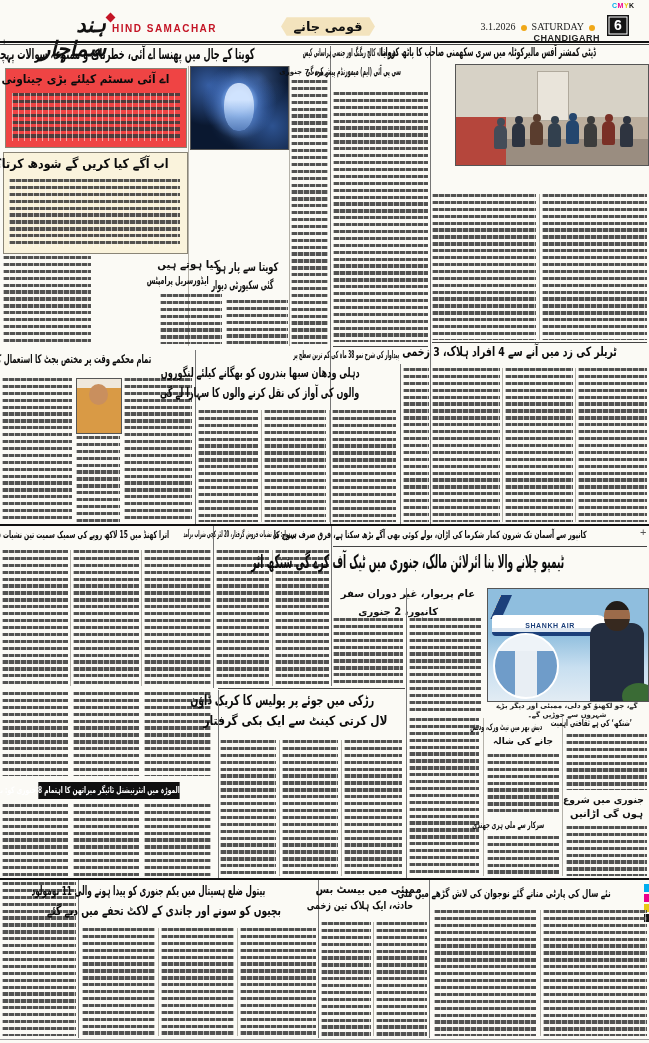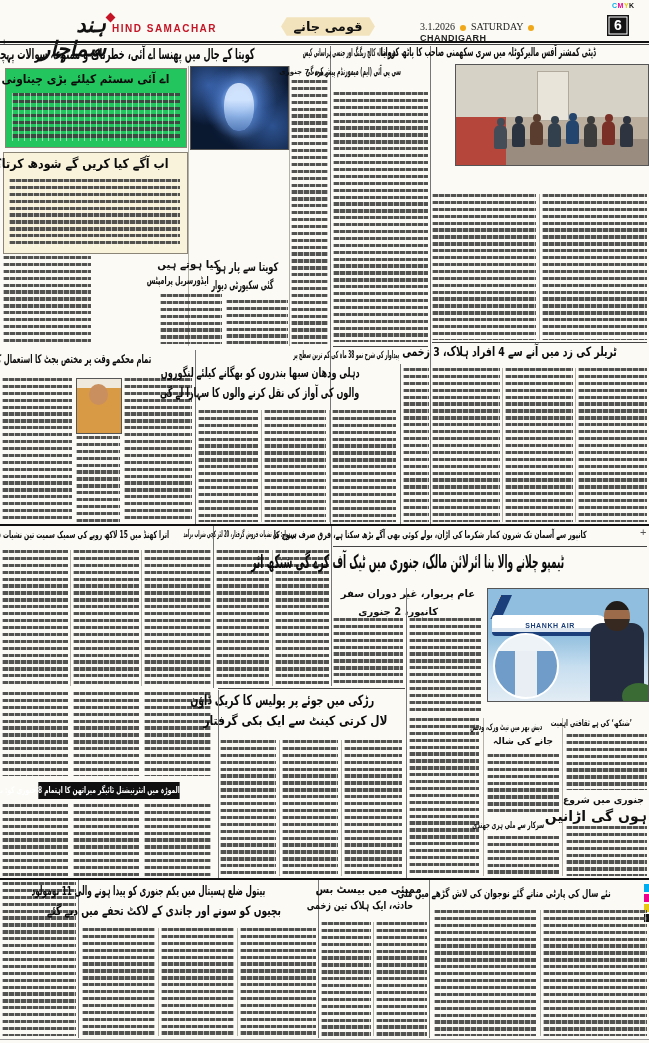--- a/index.html
+++ b/index.html
@@ -11,21 +11,21 @@
     background-image:
       repeating-linear-gradient(90deg, rgba(251,250,245,.65) 0 1px, rgba(251,250,245,0) 1px 6px),
       repeating-linear-gradient(180deg, #3c3c3c 0 3.2px, rgba(0,0,0,0) 3.2px 6.9px);}
   .hl{position:absolute;font-weight:bold;color:#0c0c0c;text-align:center;white-space:nowrap;
       direction:rtl;line-height:1.15;}
   .sub{position:absolute;font-weight:bold;color:#101010;text-align:center;white-space:nowrap;direction:rtl;}
   .vr{position:absolute;width:1px;background:#777;}
   .vr.light{background:#b5b2aa;}
   .hr{position:absolute;height:1px;background:#444;}
   .hr.bold{height:2px;background:#111;}
-  .box{position:absolute;border:1px solid #8a8577;background:#22c55e;}
+  .box{position:absolute;border:1px solid #8a8577;background:#ef4444;}
   .dot{display:inline-block;width:6px;height:6px;border-radius:50%;background:#f0a818;vertical-align:middle;margin:0 5px;}
   .cap{position:absolute;font-size:7px;font-weight:bold;direction:rtl;text-align:center;color:#222;line-height:1.3;}
   
   #masthead-en{font-family:"Liberation Sans",sans-serif;font-weight:bold;color:#c41425;font-size:10px;letter-spacing:1.5px;}
   #logo-urdu{font-size:21px;font-weight:bold;direction:rtl;font-style:italic;}
   #logo-urdu::before{content:"";position:absolute;right:-8px;top:1px;width:7px;height:7px;background:#c41425;transform:rotate(45deg);}
   #section-badge{background:#f3e3bd;clip-path:polygon(0 50%,6% 6%,94% 6%,100% 50%,94% 94%,6% 94%);
       text-align:center;font-weight:bold;font-size:13px;direction:rtl;line-height:21px;}
   #page-box{background:#141414;color:#fff;text-align:center;font-weight:bold;
       font-family:"Liberation Sans",sans-serif;font-size:14px;line-height:20px;box-shadow:inset 0 0 0 1.5px #141414, inset 0 0 0 2.5px #fff;}
@@ -80,21 +80,21 @@
   <div class="reg" style="left:1px;top:36px;">+</div>
   <div class="reg" style="left:640px;top:526px;">+</div>
   <div class="abs" style="left:644px;top:884px;width:5px;height:8px;background:#00aeef"></div>
   <div class="abs" style="left:644px;top:894px;width:5px;height:8px;background:#ec008c"></div>
   <div class="abs" style="left:644px;top:904px;width:5px;height:8px;background:#e8c912"></div>
   <div class="abs" style="left:644px;top:914px;width:5px;height:8px;background:#141414"></div>
 
   <div id="logo-urdu" class="abs" style="left:16px;top:13px;width:90px;">ہند سماچار</div>
   <div id="masthead-en" class="abs" style="left:96px;top:23px;margin-left:16px;">HIND SAMACHAR</div>
   <div id="section-badge" class="abs" style="left:281px;top:16px;width:94px;height:21px;">قومی جانے</div>
-  <div id="date-row" class="abs" style="left:420px;top:21px;width:180px;text-align:left;">
+  <div id="date-row" class="abs" style="left:420px;top:21px;width:180px;text-align:right;">
     <span>3.1.2026</span><span class="dot"></span><span>SATURDAY</span><span class="dot"></span><span class="city">CHANDIGARH</span>
   </div>
   <div id="page-box" class="abs" style="left:607px;top:15px;width:22px;height:21px;">6</div>
   <div class="hr bold" style="left:0;top:41px;width:649px;"></div>
   <div class="hr" style="left:0;top:44px;width:649px;"></div>
 
   <div class="vr" style="left:330px;top:46px;height:478px;"></div>
   <div class="vr" style="left:430px;top:46px;height:478px;"></div>
   <div class="vr" style="left:195px;top:350px;height:174px;"></div>
   <div class="vr" style="left:400px;top:364px;height:160px;"></div>
@@ -221,37 +221,38 @@
   <div id="photo-shankh" class="photo" style="left:487px;top:588px;width:160px;height:112px;">
     <div id="tail"></div>
     <div id="plane">
       <span id="plane-brand">SHANKH AIR</span>
     </div>
     <div id="man"></div>
     <div id="man-head"></div>
     <div id="cabin-inset"></div>
     <div id="plant"></div>
   </div>
+  <div class="cap" style="left:487px;top:702px;width:160px;">گے، جو لکھنؤ کو دلی، ممبئی اور دیگر بڑے شہروں سے جوڑیں گے۔</div>
 
   <div class="vr" style="left:406px;top:588px;height:290px;"></div>
   <div class="vr light" style="left:483px;top:718px;height:158px;"></div>
   <div class="vr light" style="left:562px;top:718px;height:158px;"></div>
 
   <div class="greek" style="left:409px;top:718px;width:70px;height:158px;"></div>
 
   <div class="sub fit" style="left: 487px; top: 722px; width: 72px; font-size: 9px; transform: scaleX(0.533333); transform-origin: center center;">دیش بھر میں نیٹ ورک، ودیش</div>
   <div class="sub fit" style="left:487px;top:736px;width:72px;font-size:9px;">جانے کی شالہ</div>
   <div class="greek" style="left:487px;top:754px;width:72px;height:62px;"></div>
   <div class="sub fit" style="left: 487px; top: 820px; width: 72px; font-size: 9px; transform: scaleX(0.590164); transform-origin: center center;">سرکار سے ملی ہری جھنڈی</div>
   <div class="greek" style="left:487px;top:836px;width:72px;height:40px;"></div>
 
   <div class="sub fit" style="left: 566px; top: 718px; width: 81px; font-size: 9px; transform: scaleX(0.627907); transform-origin: center center;">’شنکھ‘ کی ہے ثقافتی اہمیت</div>
   <div class="greek" style="left:566px;top:734px;width:81px;height:56px;"></div>
   <div class="sub fit" style="left: 566px; top: 794px; width: 81px; font-size: 10px; transform: scaleX(0.920455); transform-origin: center center;">جنوری میں شروع</div>
-  <div class="sub fit" style="left:566px;top:808px;width:81px;font-size:14px;">ہوں گی اڑانیں</div>
+  <div class="sub fit" style="left:566px;top:808px;width:81px;font-size:10px;">ہوں گی اڑانیں</div>
   <div class="greek" style="left:566px;top:826px;width:81px;height:50px;"></div>
 
   <div class="hr bold" style="left:0;top:878px;width:649px;"></div>
   <div class="vr" style="left:78px;top:880px;height:158px;"></div>
   <div class="vr" style="left:318px;top:880px;height:158px;"></div>
   <div class="vr" style="left:429px;top:880px;height:158px;"></div>
 
   <div class="hl fit" style="left: 82px; top: 884px; width: 234px; font-size: 13px; transform: scaleX(0.566586); transform-origin: center center;">بیتول ضلع ہسپتال میں یکم جنوری کو پیدا ہونے والی 11 نومولود</div>
   <div class="hl fit" style="left: 82px; top: 904px; width: 234px; font-size: 13px; transform: scaleX(0.700599); transform-origin: center center;">بچیوں کو سونے اور چاندی کے لاکٹ تحفے میں دیے گئے</div>
   <div class="greek" style="left:82px;top:928px;width:73px;height:108px;"></div>

